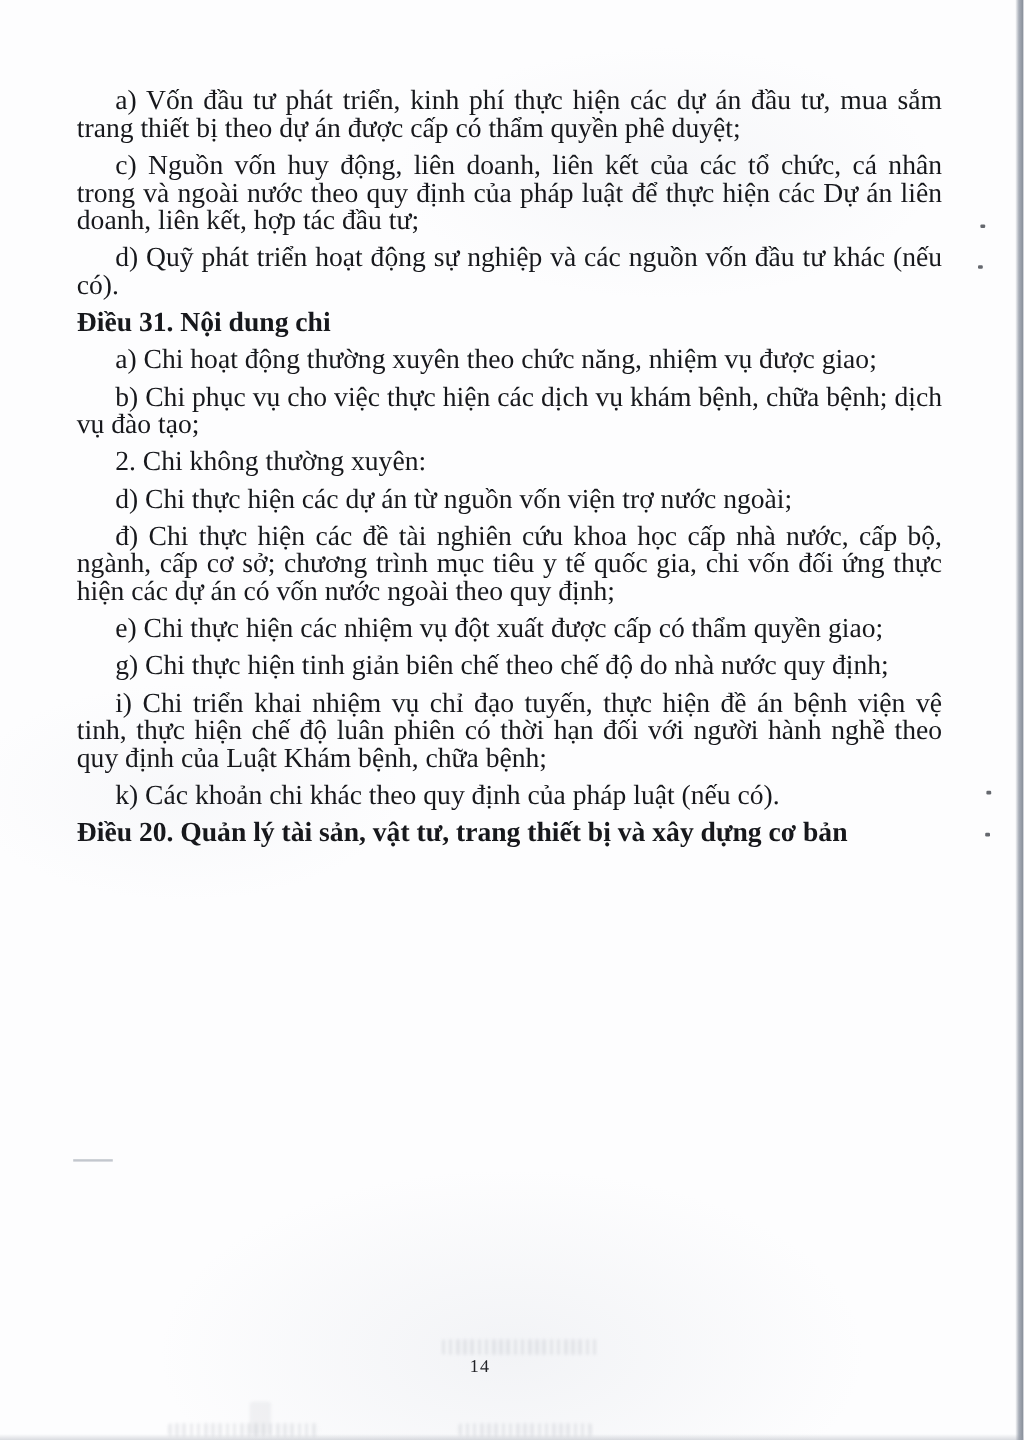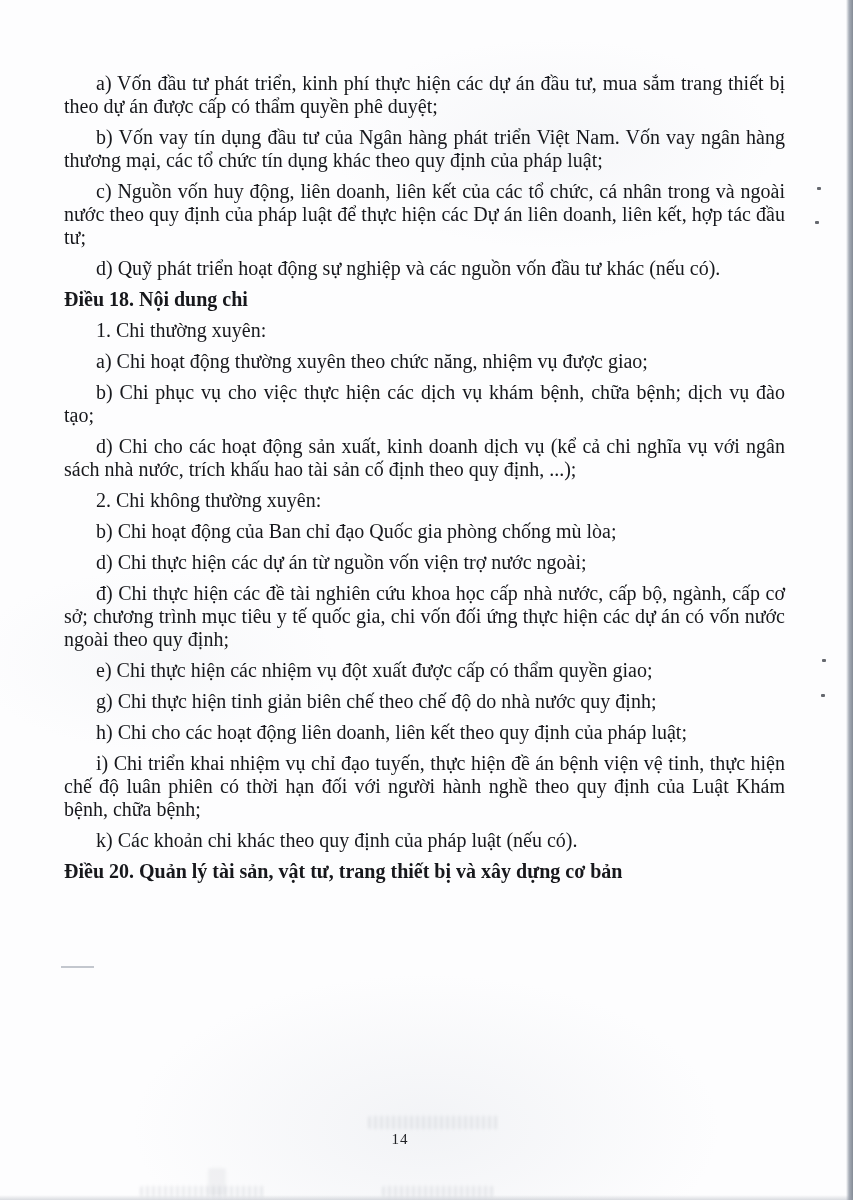--- a/index.html
+++ b/index.html
@@ -17,21 +17,21 @@
       radial-gradient(ellipse 260px 130px at 18% 55%, rgba(205,210,220,.12), transparent 70%),
       radial-gradient(ellipse 420px 220px at 50% 94%, rgba(198,204,214,.20), transparent 70%);
     font-family: "Liberation Serif", "DejaVu Serif", serif;
   }
   .text-block {
     position: absolute;
     left: 64px;
     top: 72px;
     width: 721px;
     color: #17181c;
-    font-size: 20px;
+    font-size: 23px;
     line-height: 23px;
     text-align: justify;
   }
   .text-block p {
     margin: 8px 0 0 0;
     text-indent: 32px;
   }
   .text-block p:first-child { margin-top: 0; }
   .text-block p.heading {
     font-weight: 700;
@@ -98,35 +98,30 @@
   .smudge.m2 { left: 140px; top: 1186px; width: 126px; height: 11px; }
   .smudge.m3 { left: 382px; top: 1186px; width: 112px; height: 11px; }
   .smudge.m4 { left: 208px; top: 1168px; width: 18px;  height: 28px; opacity:.18;
                background: rgba(150,155,165,.6); }
 </style>
 </head>
 <body>
 
 <div class="text-block">
   <p>a) Vốn đầu tư phát triển, kinh phí thực hiện các dự án đầu tư, mua sắm trang thiết bị theo dự án được cấp có thẩm quyền phê duyệt;</p>
-  <p>b) Vốn vay tín dụng đầu tư của Ngân hàng phát triển Việt Nam. Vốn vay ngân hàng thương mại, các tổ chức tín dụng khác theo quy định của pháp luật;</p>
   <p>c) Nguồn vốn huy động, liên doanh, liên kết của các tổ chức, cá nhân trong và ngoài nước theo quy định của pháp luật để thực hiện các Dự án liên doanh, liên kết, hợp tác đầu tư;</p>
   <p>d) Quỹ phát triển hoạt động sự nghiệp và các nguồn vốn đầu tư khác (nếu có).</p>
-  <p class="heading">Điều 18. Nội dung chi</p>
-  <p>1. Chi thường xuyên:</p>
+  <p class="heading">Điều 31. Nội dung chi</p>
   <p>a) Chi hoạt động thường xuyên theo chức năng, nhiệm vụ được giao;</p>
   <p>b) Chi phục vụ cho việc thực hiện các dịch vụ khám bệnh, chữa bệnh; dịch vụ đào tạo;</p>
-  <p>d) Chi cho các hoạt động sản xuất, kinh doanh dịch vụ (kể cả chi nghĩa vụ với ngân sách nhà nước, trích khấu hao tài sản cố định theo quy định, ...);</p>
   <p>2. Chi không thường xuyên:</p>
-  <p>b) Chi hoạt động của Ban chỉ đạo Quốc gia phòng chống mù lòa;</p>
   <p>d) Chi thực hiện các dự án từ nguồn vốn viện trợ nước ngoài;</p>
   <p>đ) Chi thực hiện các đề tài nghiên cứu khoa học cấp nhà nước, cấp bộ, ngành, cấp cơ sở; chương trình mục tiêu y tế quốc gia, chi vốn đối ứng thực hiện các dự án có vốn nước ngoài theo quy định;</p>
   <p>e) Chi thực hiện các nhiệm vụ đột xuất được cấp có thẩm quyền giao;</p>
   <p>g) Chi thực hiện tinh giản biên chế theo chế độ do nhà nước quy định;</p>
-  <p>h) Chi cho các hoạt động liên doanh, liên kết theo quy định của pháp luật;</p>
   <p>i) Chi triển khai nhiệm vụ chỉ đạo tuyến, thực hiện đề án bệnh viện vệ tinh, thực hiện chế độ luân phiên có thời hạn đối với người hành nghề theo quy định của Luật Khám bệnh, chữa bệnh;</p>
   <p>k) Các khoản chi khác theo quy định của pháp luật (nếu có).</p>
   <p class="heading">Điều 20. Quản lý tài sản, vật tư, trang thiết bị và xây dựng cơ bản</p>
 </div>
 
 <div class="page-number">14</div>
 
 <div class="edge-right"></div>
 <div class="edge-bottom"></div>
 <div class="speck s1"></div>

